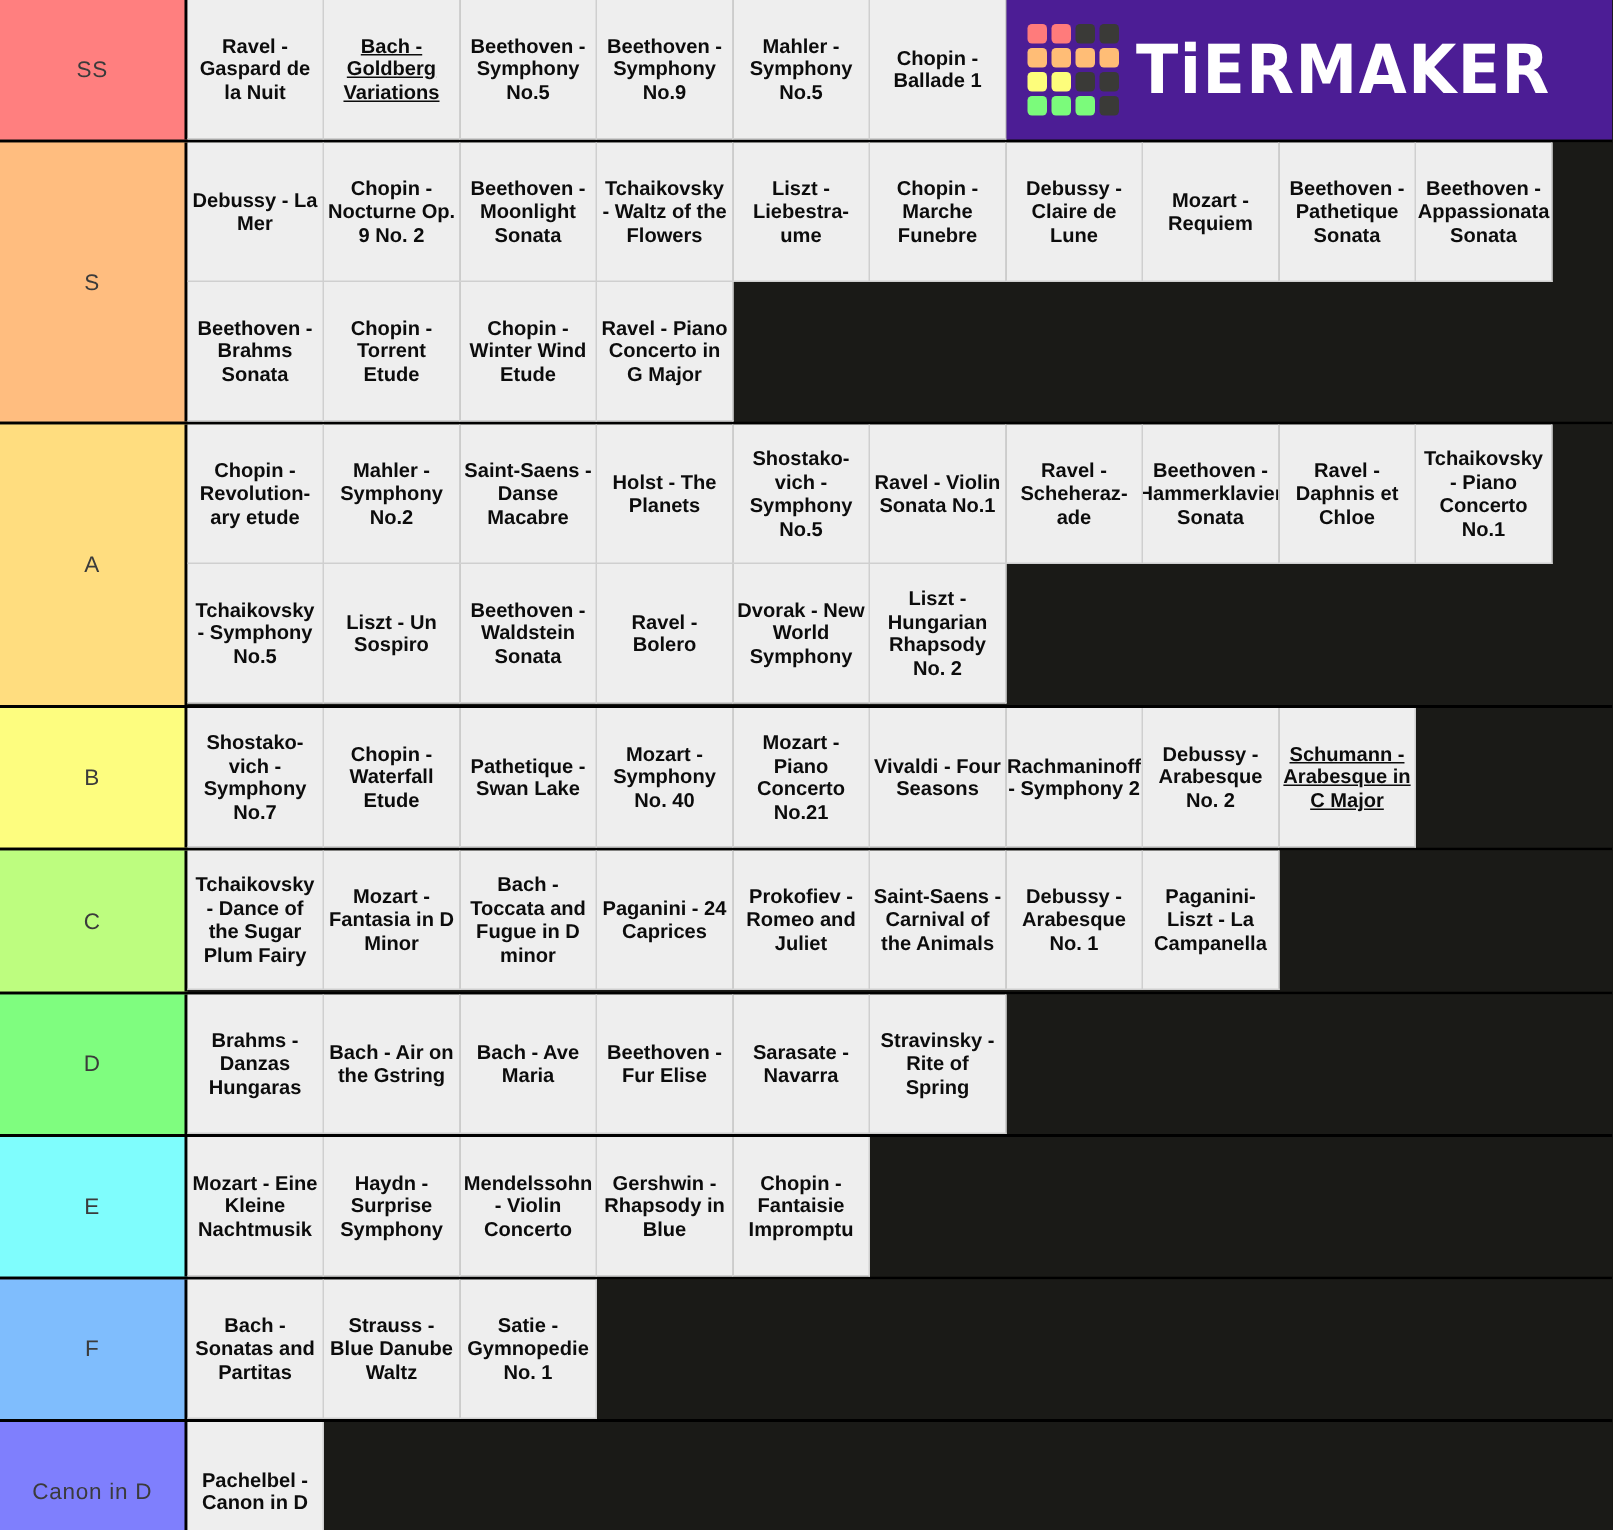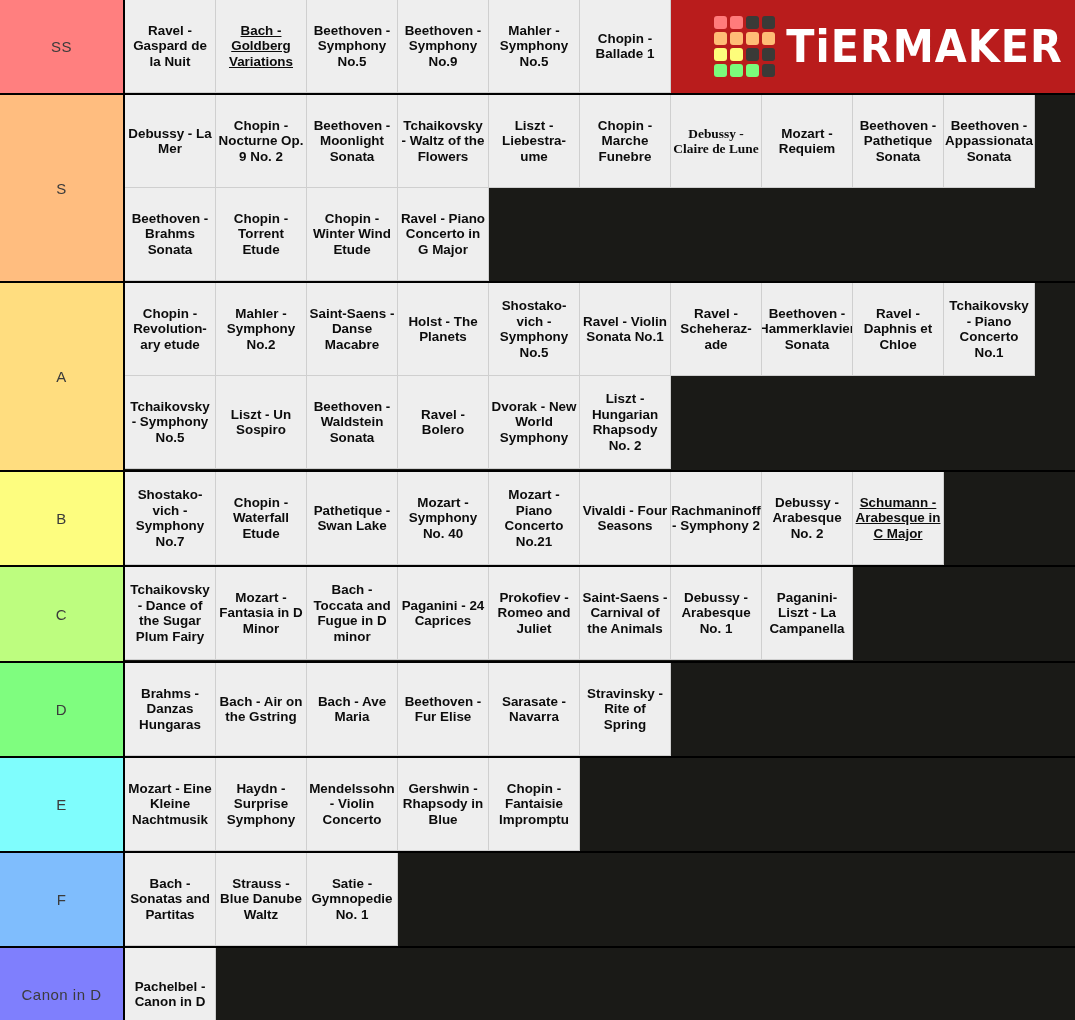--- a/index.html
+++ b/index.html
@@ -67,24 +67,24 @@
     border-right: 1px solid #cfcfcf;
     border-bottom: 1px solid #cfcfcf;
     overflow: hidden;
     white-space: normal;
     word-break: normal;
   }
 
   
   .logo-bar {
     flex: 1 1 auto;
-    background: #b91c1c;
-    display: flex;
-    align-items: center;
-    justify-content: center;
+    background: #4c1d95;
+    display: flex;
+    align-items: center;
+    justify-content: flex-start;
     min-width: 0;
   }
   .logo-wrap {
     display: flex;
     align-items: center;
     gap: 14px;
     transform: translateX(14px);
   }
   .logo-grid {
     display: grid;
@@ -150,21 +150,21 @@
       </div>
       <div class="tier-row" style="min-height: 186px;">
         <div class="tier-label" style="background: rgb(255, 189, 127); min-height: 186px;">S</div>
         <div class="tier-items">
           <div class="tile" style="width: 91px; flex: 0 0 91px;">Debussy - La Mer</div>
           <div class="tile" style="width: 91px; flex: 0 0 91px;">Chopin - Nocturne Op. 9 No. 2</div>
           <div class="tile" style="width: 91px; flex: 0 0 91px;">Beethoven - Moonlight Sonata</div>
           <div class="tile" style="width: 91px; flex: 0 0 91px;">Tchaikovsky - Waltz of the Flowers</div>
           <div class="tile" style="width: 91px; flex: 0 0 91px;">Liszt - Liebestra-ume</div>
           <div class="tile" style="width: 91px; flex: 0 0 91px;">Chopin - Marche Funebre</div>
-          <div class="tile" style="width: 91px; flex: 0 0 91px; font-family: Liberation Serif, serif;">Debussy - Claire de Lune</div>
+          <div class="tile" style="width: 91px; flex: 0 0 91px;">Debussy - Claire de Lune</div>
           <div class="tile" style="width: 91px; flex: 0 0 91px;">Mozart - Requiem</div>
           <div class="tile" style="width: 91px; flex: 0 0 91px;">Beethoven - Pathetique Sonata</div>
           <div class="tile" style="width: 91px; flex: 0 0 91px;">Beethoven - Appassionata Sonata</div>
           <div class="tile" style="width: 91px; flex: 0 0 91px;">Beethoven - Brahms Sonata</div>
           <div class="tile" style="width: 91px; flex: 0 0 91px;">Chopin - Torrent Etude</div>
           <div class="tile" style="width: 91px; flex: 0 0 91px;">Chopin - Winter Wind Etude</div>
           <div class="tile" style="width: 91px; flex: 0 0 91px;">Ravel - Piano Concerto in G Major</div>
         </div>
       </div>
       <div class="tier-row" style="min-height: 187px;">

